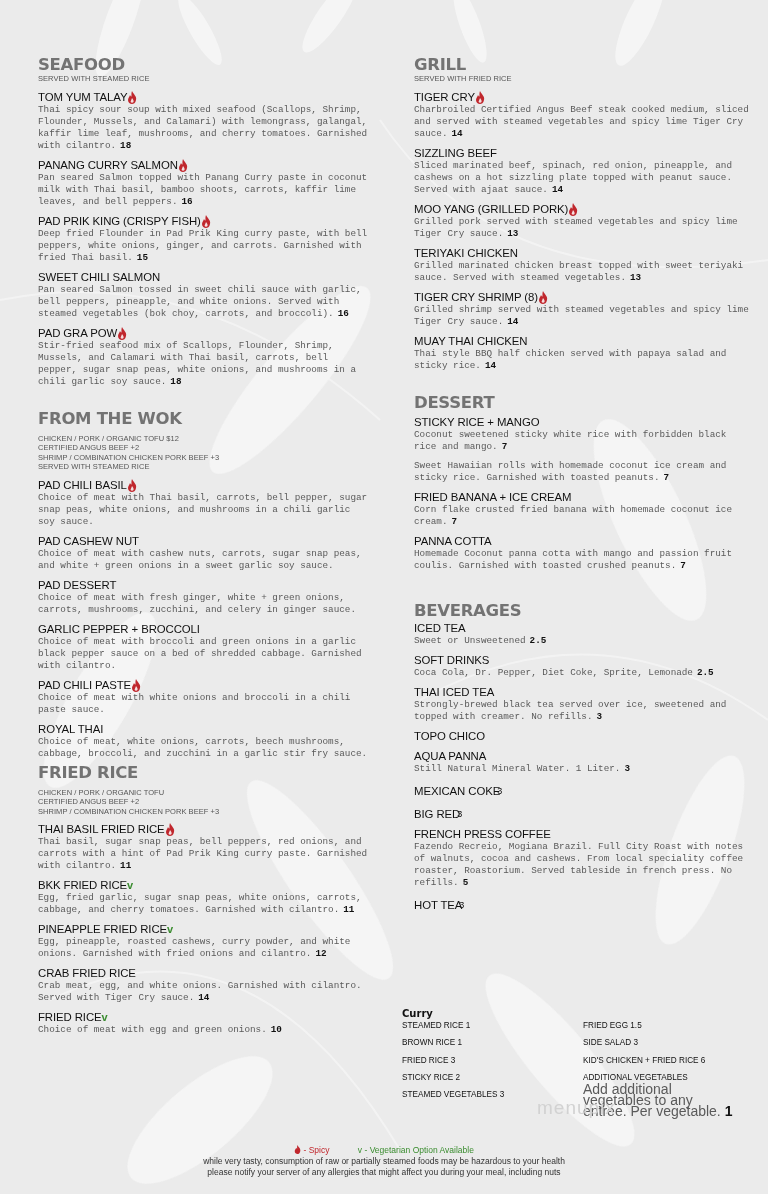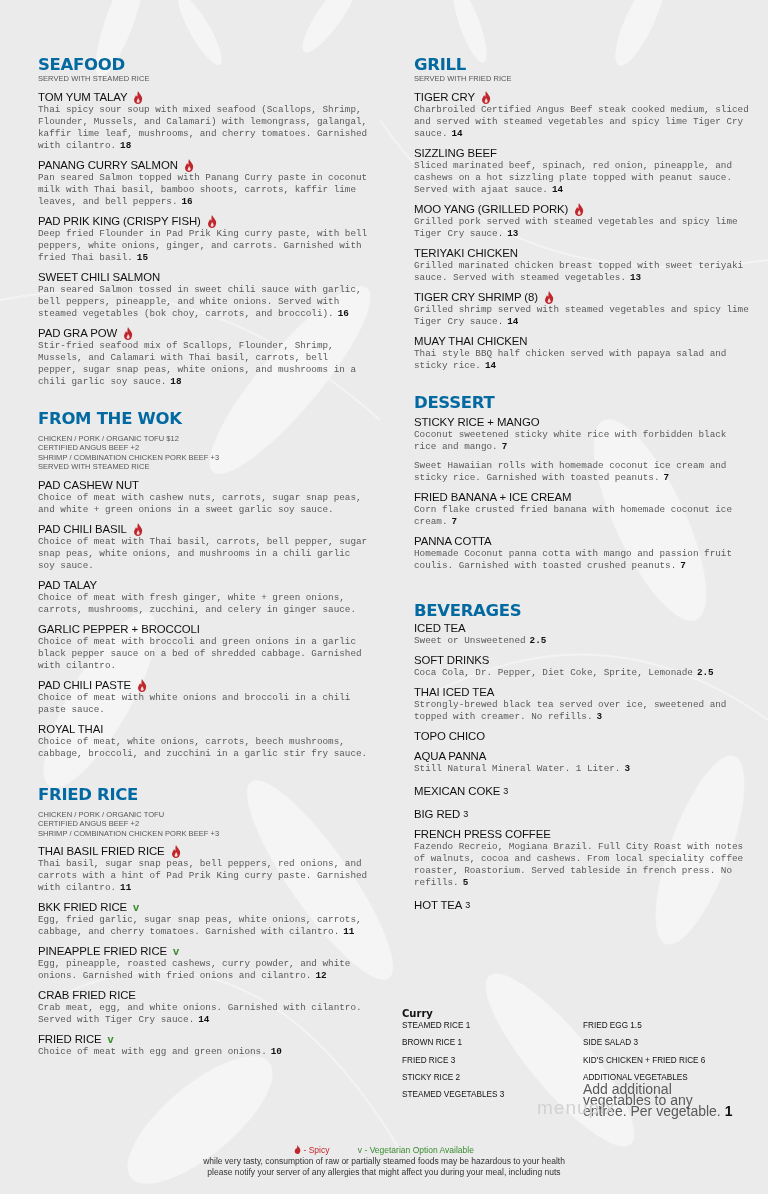--- a/index.html
+++ b/index.html
@@ -12,29 +12,29 @@
   .bg { position: absolute; inset: 0; z-index: 0; }
   .page { position: absolute; inset: 0; z-index: 1; }
   .col { position: absolute; top: 56px; }
   .col-left { left: 38px; width: 330px; }
   .col-right { left: 414px; width: 335px; }
 
   .section { margin-bottom: 0; }
   .sec-title {
     font-family: "DejaVu Sans", sans-serif; font-weight: bold;
     font-size: 16.5px; letter-spacing: -0.3px; line-height: 18px; margin: 0;
-    color: #0369a1;
+    color: #737373;
   }
   .sec-sub { font-size: 7.5px; color: #555; line-height: 9.5px; text-transform: uppercase; letter-spacing: 0.05px; }
   .sec-subs { margin-top: 6px; }
 
   .item { margin-top: 7px; }
   .item-name {
     font-size: 11.4px; line-height: 13px; color: #111; letter-spacing: -0.1px;
-    display: flex; align-items: center; gap: 6px;
+    display: flex; align-items: center; 
   }
   .item-desc { font-size: 9.3px; line-height: 12px; color: #5a5a5a; font-family: Liberation Mono, monospace; }
   .price { color: #111; font-weight: bold; margin-left: 4px; }
   .inl-price { font-size: 9px; margin-left: 3px; }
 
   .flame { width: 10px; height: 13px; display: inline-block; }
   .veg { color: #3a8c2f; font-weight: bold; font-size: 11px; }
 
   .sides { position: absolute; left: 402px; top: 1008px; width: 340px; }
   .sides-title { font-family: "DejaVu Sans", sans-serif; font-weight: bold; font-size: 10px; }
@@ -141,37 +141,37 @@
       <h2 class="sec-title">FROM THE WOK</h2>
       <div class="sec-subs">
         <div class="sec-sub">CHICKEN / PORK / ORGANIC TOFU $12</div>
         <div class="sec-sub">CERTIFIED ANGUS BEEF +2</div>
         <div class="sec-sub">SHRIMP / COMBINATION CHICKEN PORK BEEF +3</div>
         <div class="sec-sub">SERVED WITH STEAMED RICE</div>
       </div>
       <div>
           <div class="item">
             <div class="item-name">
+              <span>PAD CHILI BASIL</span>
+              <svg class="flame" viewBox="0 0 10 13">
+                <path d="M5 0 C6 3 10 5 9 9 C8.5 12 6.5 13 5 13 C3 13 1 11.5 1 9 C1 7 2.5 6 3 4 C3.5 5 4 5.5 4.5 5.5 C4.5 4 4.2 2 5 0 Z" fill="#c0272d"></path>
+                <path d="M5 7 C6 8.5 7 9.5 6.5 11 C6 12 4 12 3.7 11 C3.4 10 4.5 9 5 7 Z" fill="#fff" opacity="0.85"></path>
+              </svg>
+            </div>
+            <div class="item-desc"><span>Choice of meat with Thai basil, carrots, bell pepper, sugar snap peas, white onions, and mushrooms in a chili garlic soy sauce.</span></div>
+          </div>
+          <div class="item">
+            <div class="item-name">
               <span>PAD CASHEW NUT</span>
             </div>
             <div class="item-desc"><span>Choice of meat with cashew nuts, carrots, sugar snap peas, and white + green onions in a sweet garlic soy sauce.</span></div>
           </div>
           <div class="item">
             <div class="item-name">
-              <span>PAD CHILI BASIL</span>
-              <svg class="flame" viewBox="0 0 10 13">
-                <path d="M5 0 C6 3 10 5 9 9 C8.5 12 6.5 13 5 13 C3 13 1 11.5 1 9 C1 7 2.5 6 3 4 C3.5 5 4 5.5 4.5 5.5 C4.5 4 4.2 2 5 0 Z" fill="#c0272d"></path>
-                <path d="M5 7 C6 8.5 7 9.5 6.5 11 C6 12 4 12 3.7 11 C3.4 10 4.5 9 5 7 Z" fill="#fff" opacity="0.85"></path>
-              </svg>
-            </div>
-            <div class="item-desc"><span>Choice of meat with Thai basil, carrots, bell pepper, sugar snap peas, white onions, and mushrooms in a chili garlic soy sauce.</span></div>
-          </div>
-          <div class="item">
-            <div class="item-name">
-              <span>PAD TALAY</span>
+              <span>PAD DESSERT</span>
             </div>
             <div class="item-desc"><span>Choice of meat with fresh ginger, white + green onions, carrots, mushrooms, zucchini, and celery in ginger sauce.</span></div>
           </div>
           <div class="item">
             <div class="item-name">
               <span>GARLIC PEPPER + BROCCOLI</span>
             </div>
             <div class="item-desc"><span>Choice of meat with broccoli and green onions in a garlic black pepper sauce on a bed of shredded cabbage. Garnished with cilantro.</span></div>
           </div>
           <div class="item">
@@ -186,21 +186,21 @@
           </div>
           <div class="item">
             <div class="item-name">
               <span>ROYAL THAI</span>
             </div>
             <div class="item-desc"><span>Choice of meat, white onions, carrots, beech mushrooms, cabbage, broccoli, and zucchini in a garlic stir fry sauce.</span></div>
           </div>
         </div>
     </section>
 
-    <section class="section" style="margin-top:26px">
+    <section class="section" style="margin-top:4px">
       <h2 class="sec-title">FRIED RICE</h2>
       <div class="sec-subs">
         <div class="sec-sub">CHICKEN / PORK / ORGANIC TOFU</div>
         <div class="sec-sub">CERTIFIED ANGUS BEEF +2</div>
         <div class="sec-sub">SHRIMP / COMBINATION CHICKEN PORK BEEF +3</div>
       </div>
       <div>
           <div class="item">
             <div class="item-name">
               <span>THAI BASIL FRIED RICE</span>

